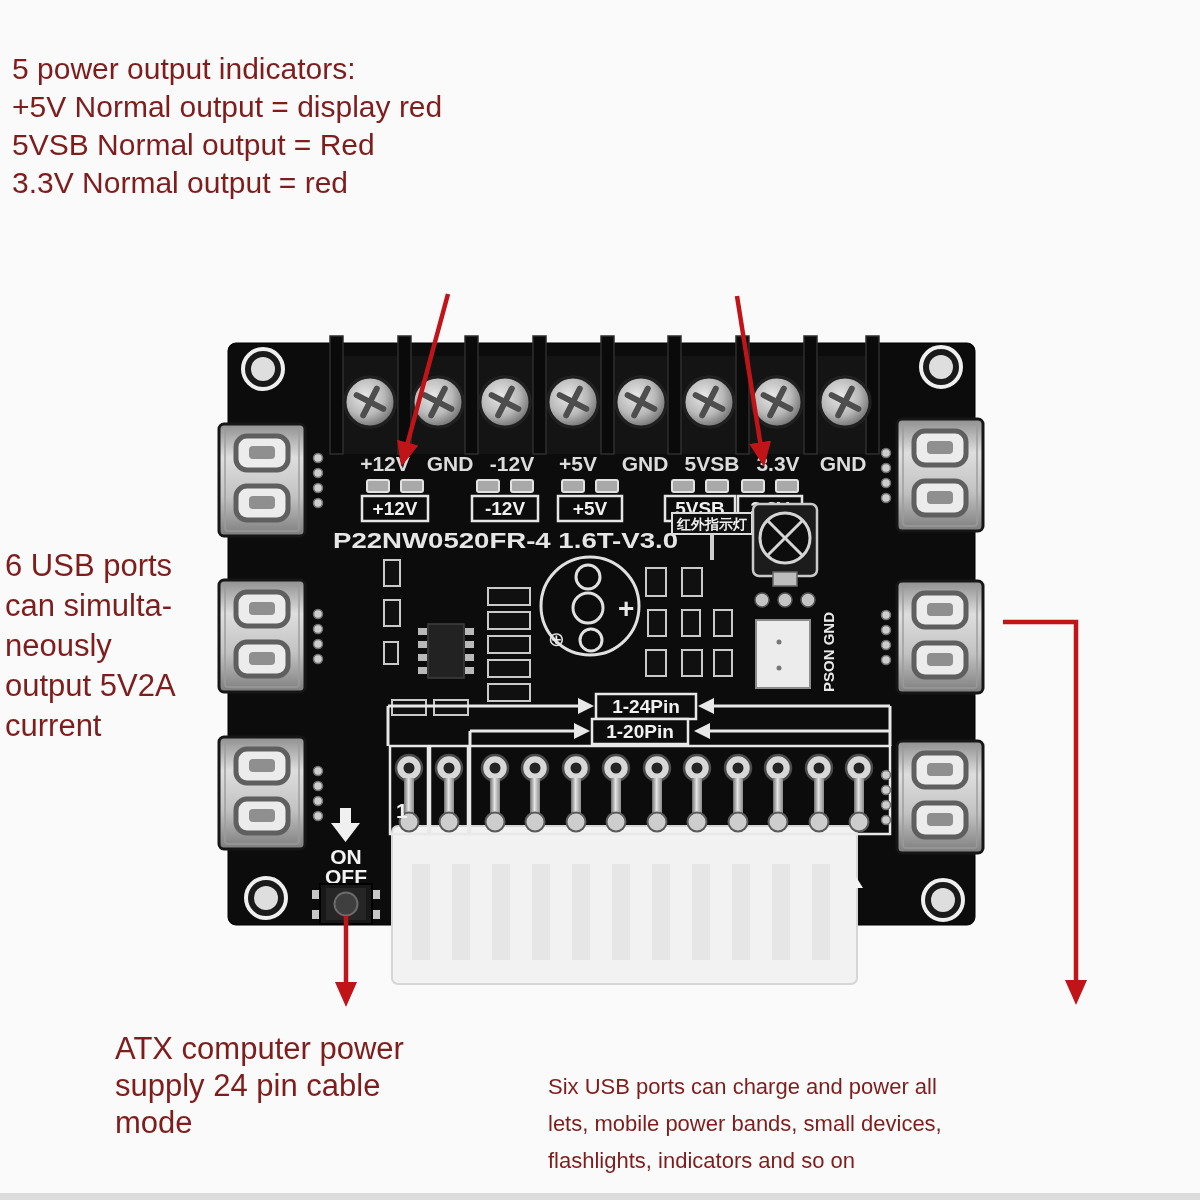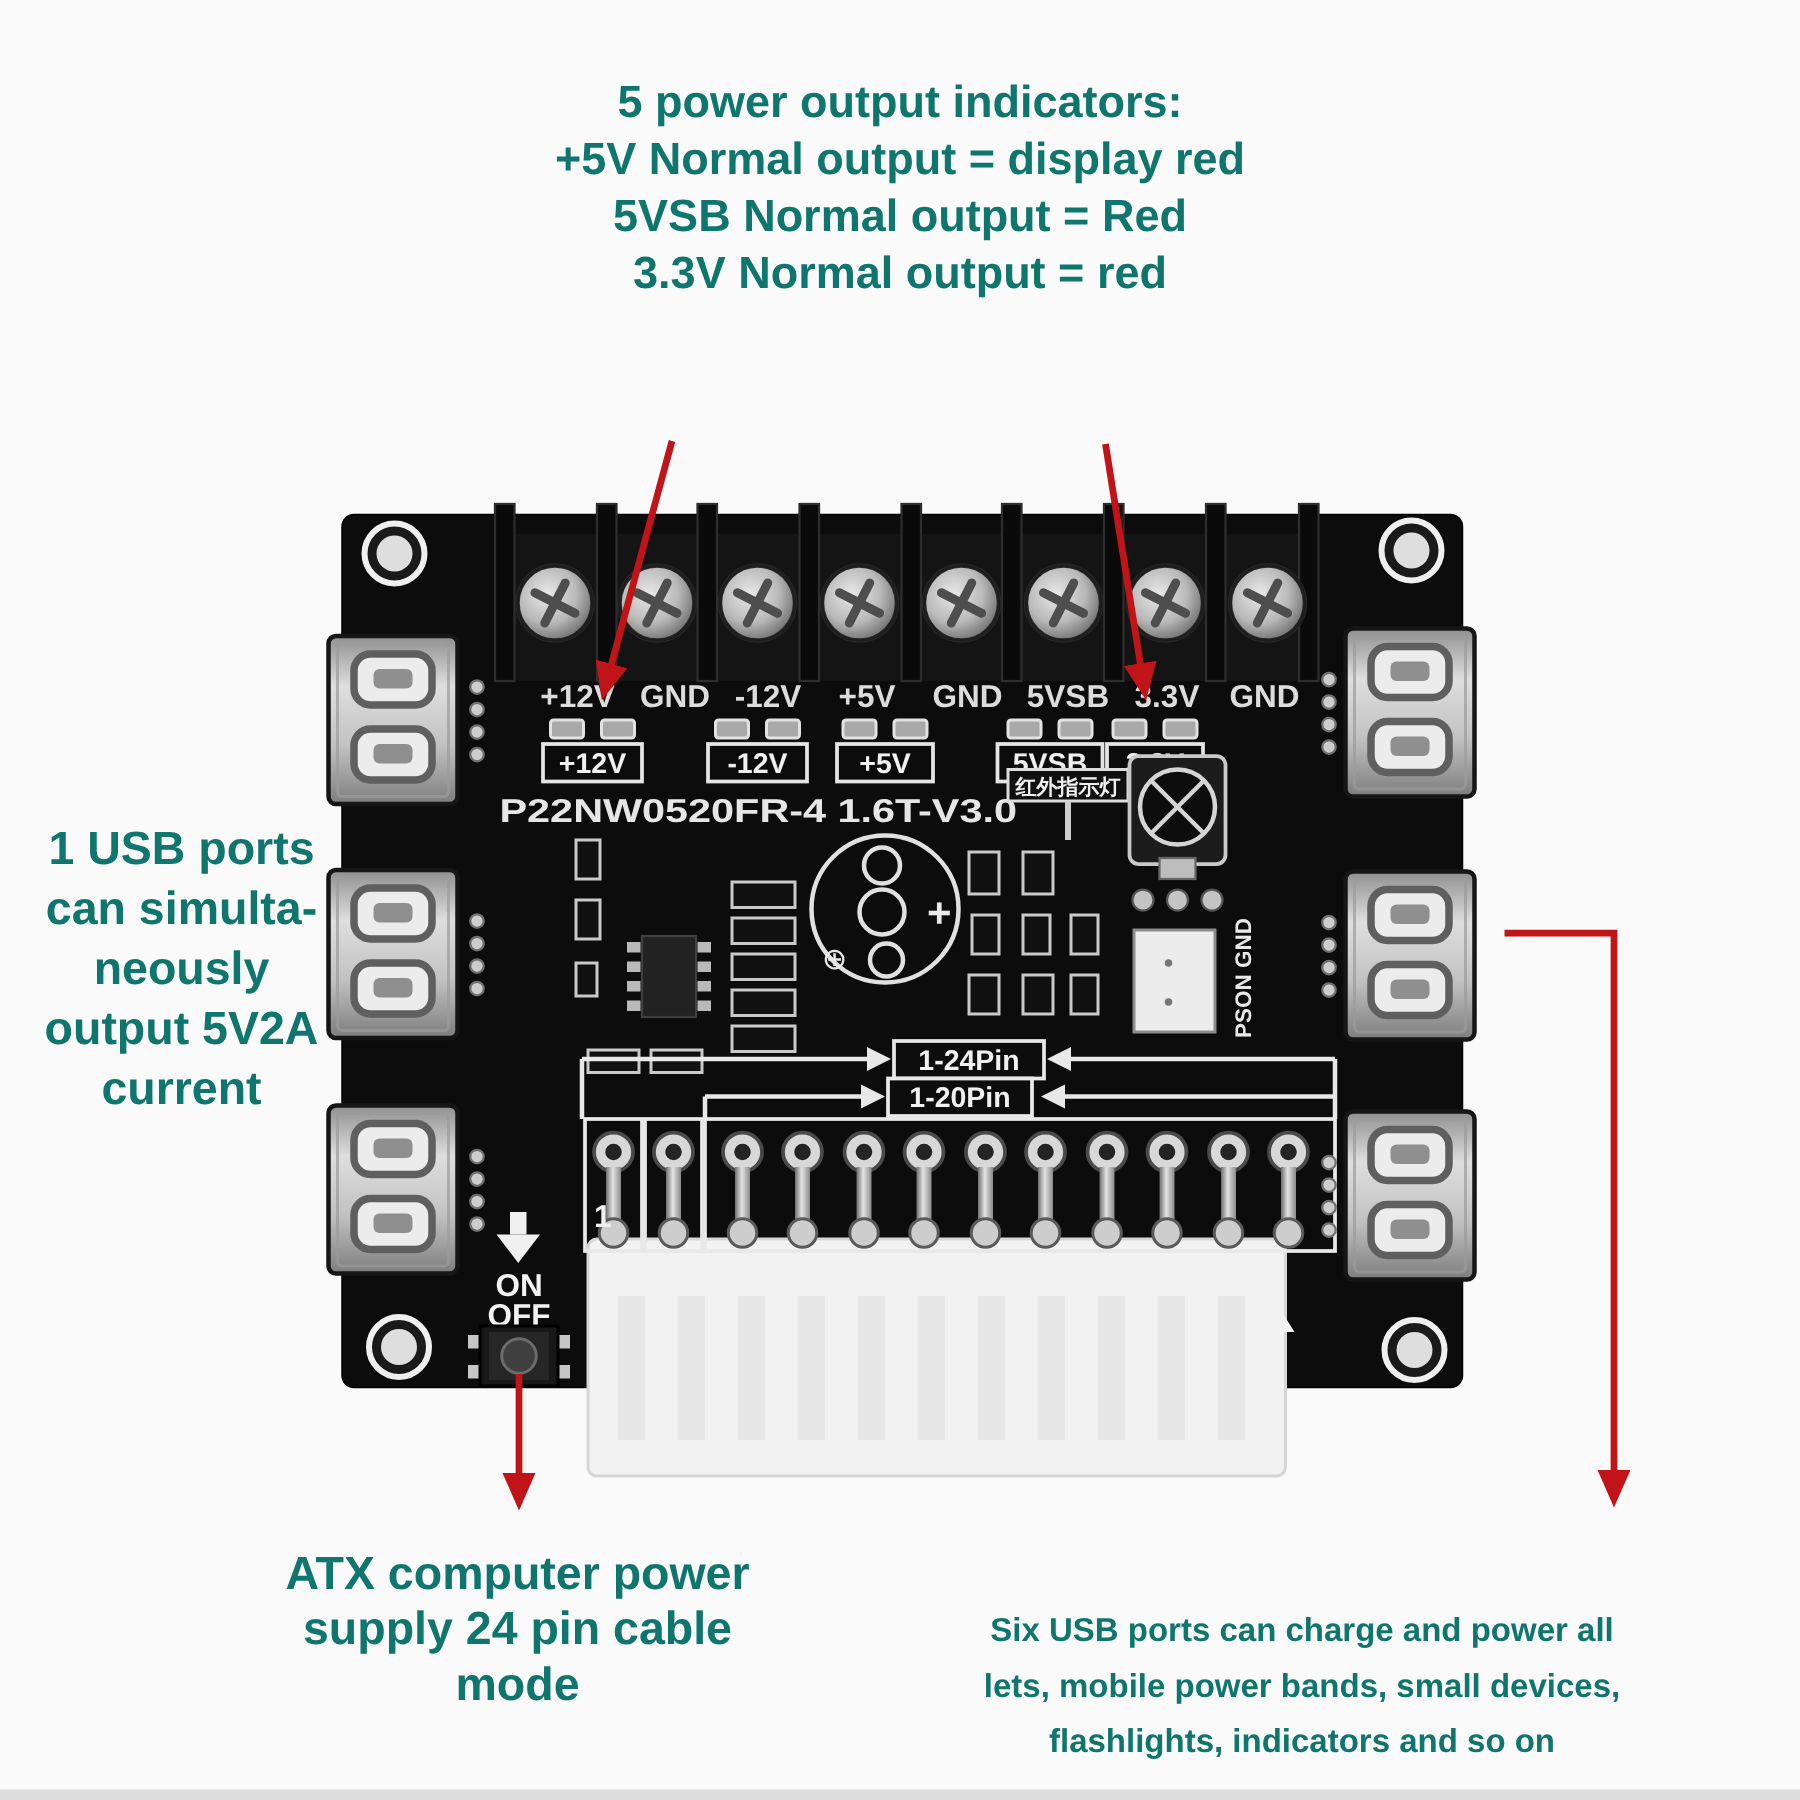--- a/index.html
+++ b/index.html
@@ -2,21 +2,21 @@
 <html><head>
 <meta charset="utf-8">
 <style>
   html,body{margin:0;padding:0}
   body{
     width:1200px;height:1200px;position:relative;overflow:hidden;
     background:#fafafa;
     font-family:"Liberation Sans",sans-serif;
   }
   svg{position:absolute;top:0;left:0}
-  .ann{position:absolute;color:#0f766e;text-align:center;font-weight:700}
+  .ann{position:absolute;color:#7f1d1d;font-weight:400}
   .ann .ln{white-space:nowrap}
   .top-ann{top:50px;left:12px;width:1176px;font-size:30px;line-height:38px}
   .left-ann{top:546px;left:5px;width:232px;font-size:31px;line-height:40px}
   .bl-ann{top:1030px;left:115px;width:460px;font-size:31px;line-height:37px}
   .br-ann{top:1068px;left:548px;width:640px;font-size:22px;line-height:37px}
   .bottom-strip{position:absolute;left:0;right:0;bottom:0;height:7px;background:#dcdcdc}
   text{font-family:"Liberation Sans",sans-serif}
 </style>
 </head>
 <body>
@@ -329,21 +329,21 @@
 </svg>
 
 <div class="ann top-ann">
   <div class="ln">5 power output indicators:</div>
   <div class="ln">+5V Normal output = display red</div>
   <div class="ln">5VSB Normal output = Red</div>
   <div class="ln">3.3V Normal output = red</div>
 </div>
 
 <div class="ann left-ann">
-  <div class="ln">1 USB ports</div>
+  <div class="ln">6 USB ports</div>
   <div class="ln">can simulta-</div>
   <div class="ln">neously</div>
   <div class="ln">output 5V2A</div>
   <div class="ln">current</div>
 </div>
 
 <div class="ann bl-ann">
   <div class="ln">ATX computer power</div>
   <div class="ln">supply 24 pin cable</div>
   <div class="ln">mode</div>

